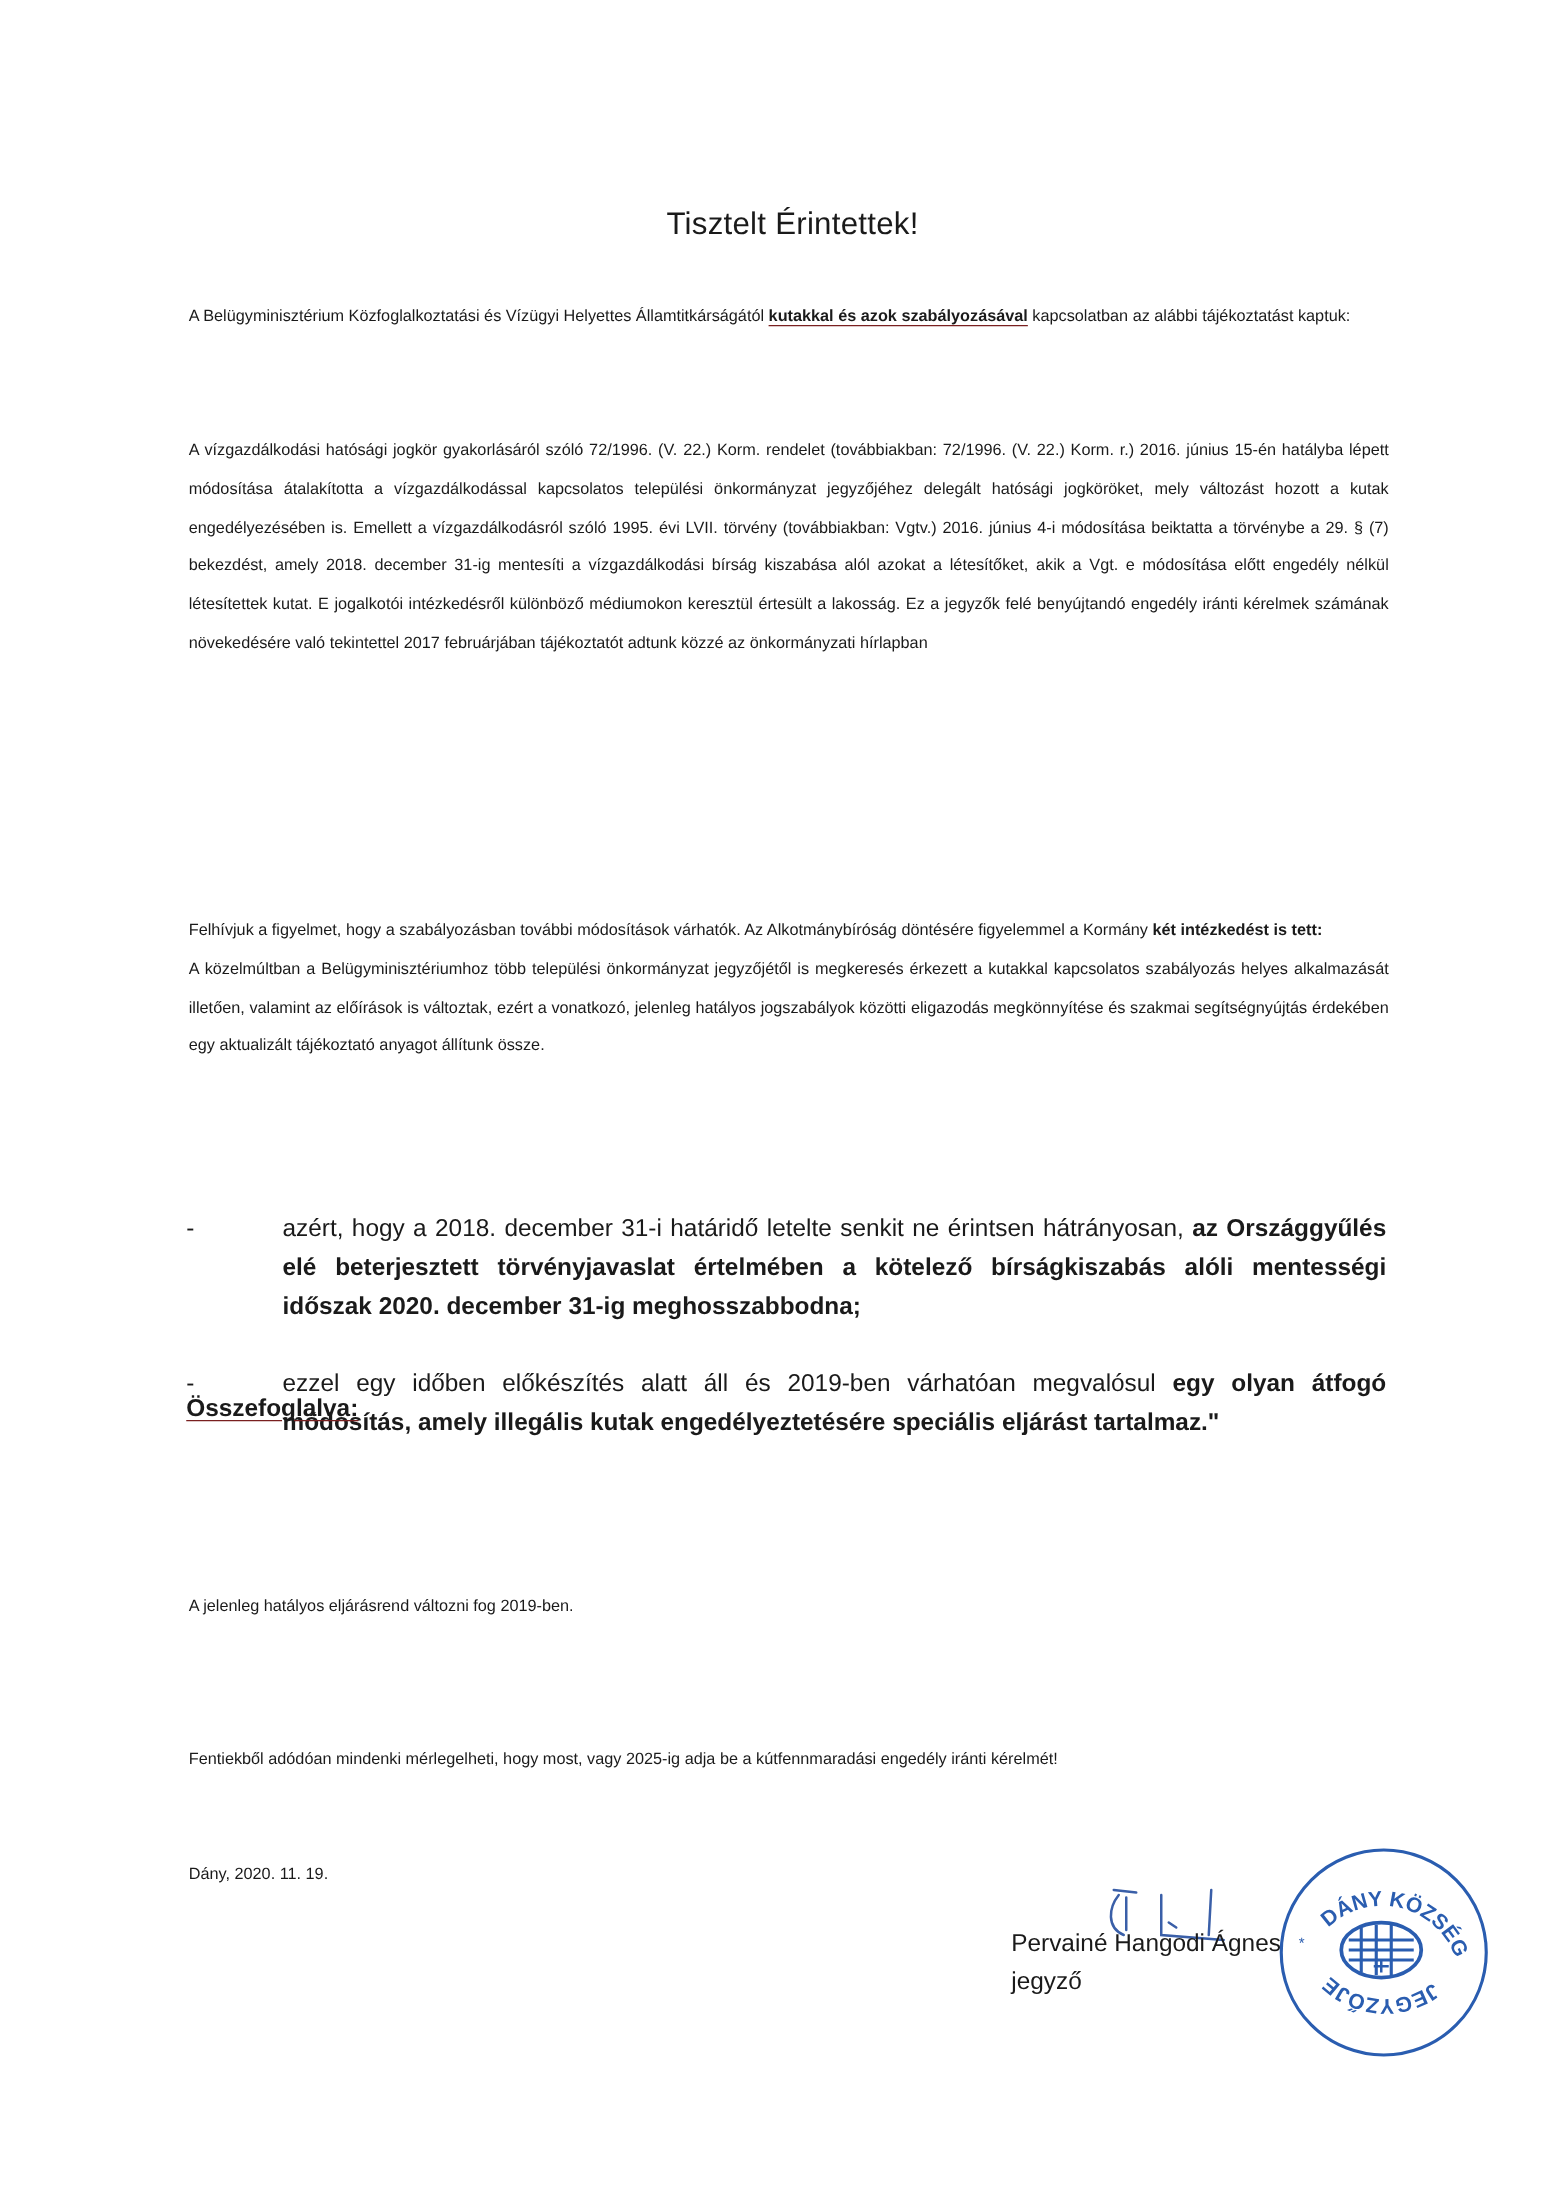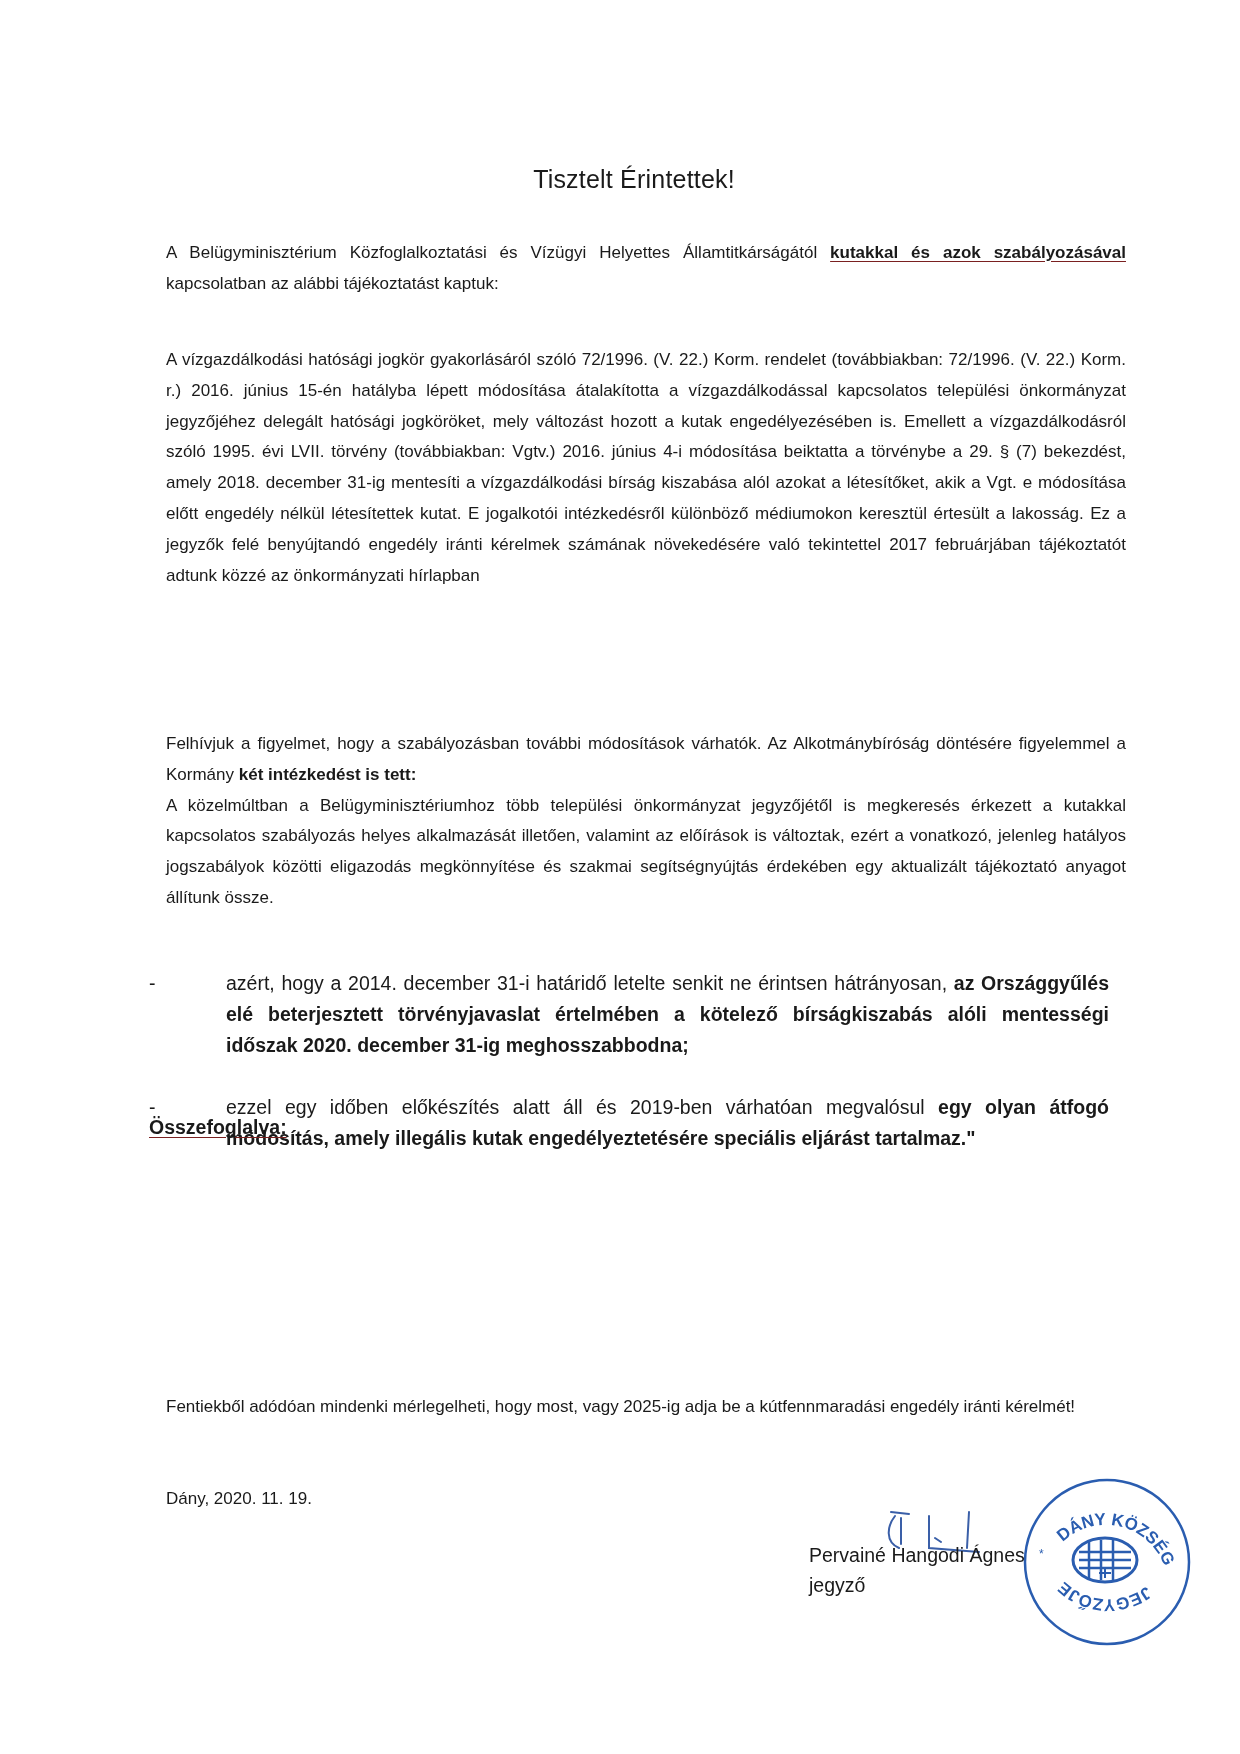--- a/index.html
+++ b/index.html
@@ -1,21 +1,21 @@
 <!DOCTYPE html>
 <html><head>
 <meta charset="utf-8">
 <style>
   html, body { margin: 0; padding: 0; background: #ffffff; }
   body { width: 1240px; height: 1754px; position: relative; overflow: hidden;
          font-family: "Liberation Sans", sans-serif; color: #1a1a1a; }
   .page { position: absolute; left: 0; top: 0; width: 1240px; height: 1754px; margin-left: 14px; }
   .title { position: absolute; top: 165px; left: 0; width: 1240px; text-align: center;
            font-size: 25px; letter-spacing: 0.2px; }
-  .block { position: absolute; left: 152px; width: 960px; font-size: 17px; line-height: 30.8px;
+  .block { position: absolute; left: 137px; width: 960px; font-size: 13px; line-height: 30.8px;
            text-align: justify; }
   .block p { margin: 0; }
   .b { font-weight: bold; }
   .u { text-decoration: underline; text-decoration-color: #7a2020; text-underline-offset: 3px; }
   .list-item { position: absolute; left: 135px; width: 960px; font-size: 19.5px; line-height: 30.8px; }
   .list-item .dash { position: absolute; left: 0; top: 0; width: 20px; }
   .list-item .text { margin-left: 77px; text-align: justify; }
   .heading { position: absolute; left: 135px; top: 1116px; font-size: 19.5px; font-weight: bold;
              text-decoration: underline; text-decoration-color: #7a2020; text-underline-offset: 3px; text-align: right; }
   .sig-block { position: absolute; left: 795px; top: 1540px; width: 230px; text-align: left;
@@ -38,31 +38,32 @@
     <p>A vízgazdálkodási hatósági jogkör gyakorlásáról szóló 72/1996. (V. 22.) Korm. rendelet (továbbiakban: 72/1996. (V. 22.) Korm. r.) 2016. június 15-én hatályba lépett módosítása átalakította a vízgazdálkodással kapcsolatos települési önkormányzat jegyzőjéhez delegált hatósági jogköröket, mely változást hozott a kutak engedélyezésében is. Emellett a vízgazdálkodásról szóló 1995. évi LVII. törvény (továbbiakban: Vgtv.) 2016. június 4-i módosítása beiktatta a törvénybe a 29. § (7) bekezdést, amely 2018. december 31-ig mentesíti a vízgazdálkodási bírság kiszabása alól azokat a létesítőket, akik a Vgt. e módosítása előtt engedély nélkül létesítettek kutat. E jogalkotói intézkedésről különböző médiumokon keresztül értesült a lakosság. Ez a jegyzők felé benyújtandó engedély iránti kérelmek számának növekedésére való tekintettel 2017 februárjában tájékoztatót adtunk közzé az önkormányzati hírlapban</p>
   </div>
 
   <div class="block" style="top:729px;">
     <p><span>Felhívjuk a figyelmet, hogy a szabályozásban további módosítások várhatók. Az Alkotmánybíróság döntésére figyelemmel a Kormány </span><span class="b">két intézkedést is tett:</span></p>
     <p>A közelmúltban a Belügyminisztériumhoz több települési önkormányzat jegyzőjétől is megkeresés érkezett a kutakkal kapcsolatos szabályozás helyes alkalmazását illetően, valamint az előírások is változtak, ezért a vonatkozó, jelenleg hatályos jogszabályok közötti eligazodás megkönnyítése és szakmai segítségnyújtás érdekében egy aktualizált tájékoztató anyagot állítunk össze.</p>
   </div>
 
   <div class="list-item" style="top:968px;">
     <span class="dash">-</span>
-    <div class="text"><span>azért, hogy a 2014. december 31-i határidő letelte senkit ne érintsen hátrányosan, </span><span class="b">az Országgyűlés elé beterjesztett törvényjavaslat értelmében a kötelező bírságkiszabás alóli mentességi időszak 2020. december 31-ig meghosszabbodna;</span></div>
+    <div class="text"><span>azért, hogy a 2018. december 31-i határidő letelte senkit ne érintsen hátrányosan, </span><span class="b">az Országgyűlés elé beterjesztett törvényjavaslat értelmében a kötelező bírságkiszabás alóli mentességi időszak 2020. december 31-ig meghosszabbodna;</span></div>
   </div>
 
   <div class="list-item" style="top:1092px;">
     <span class="dash">-</span>
     <div class="text"><span>ezzel egy időben előkészítés alatt áll és 2019-ben várhatóan megvalósul </span><span class="b">egy olyan átfogó módosítás, amely illegális kutak engedélyeztetésére speciális eljárást tartalmaz."</span></div>
   </div>
 
   <div class="heading">Összefoglalva:</div>
 
   <div class="block" style="top:1270px;">
+    <p>A jelenleg hatályos eljárásrend változni fog 2019-ben.</p>
   </div>
 
   <div class="block" style="top:1392px;">
     <p>Fentiekből adódóan mindenki mérlegelheti, hogy most, vagy 2025-ig adja be a kútfennmaradási engedély iránti kérelmét!</p>
   </div>
 
   <div class="block" style="top:1484px;">
     <p>Dány, 2020. 11. 19.</p>
   </div>
 

